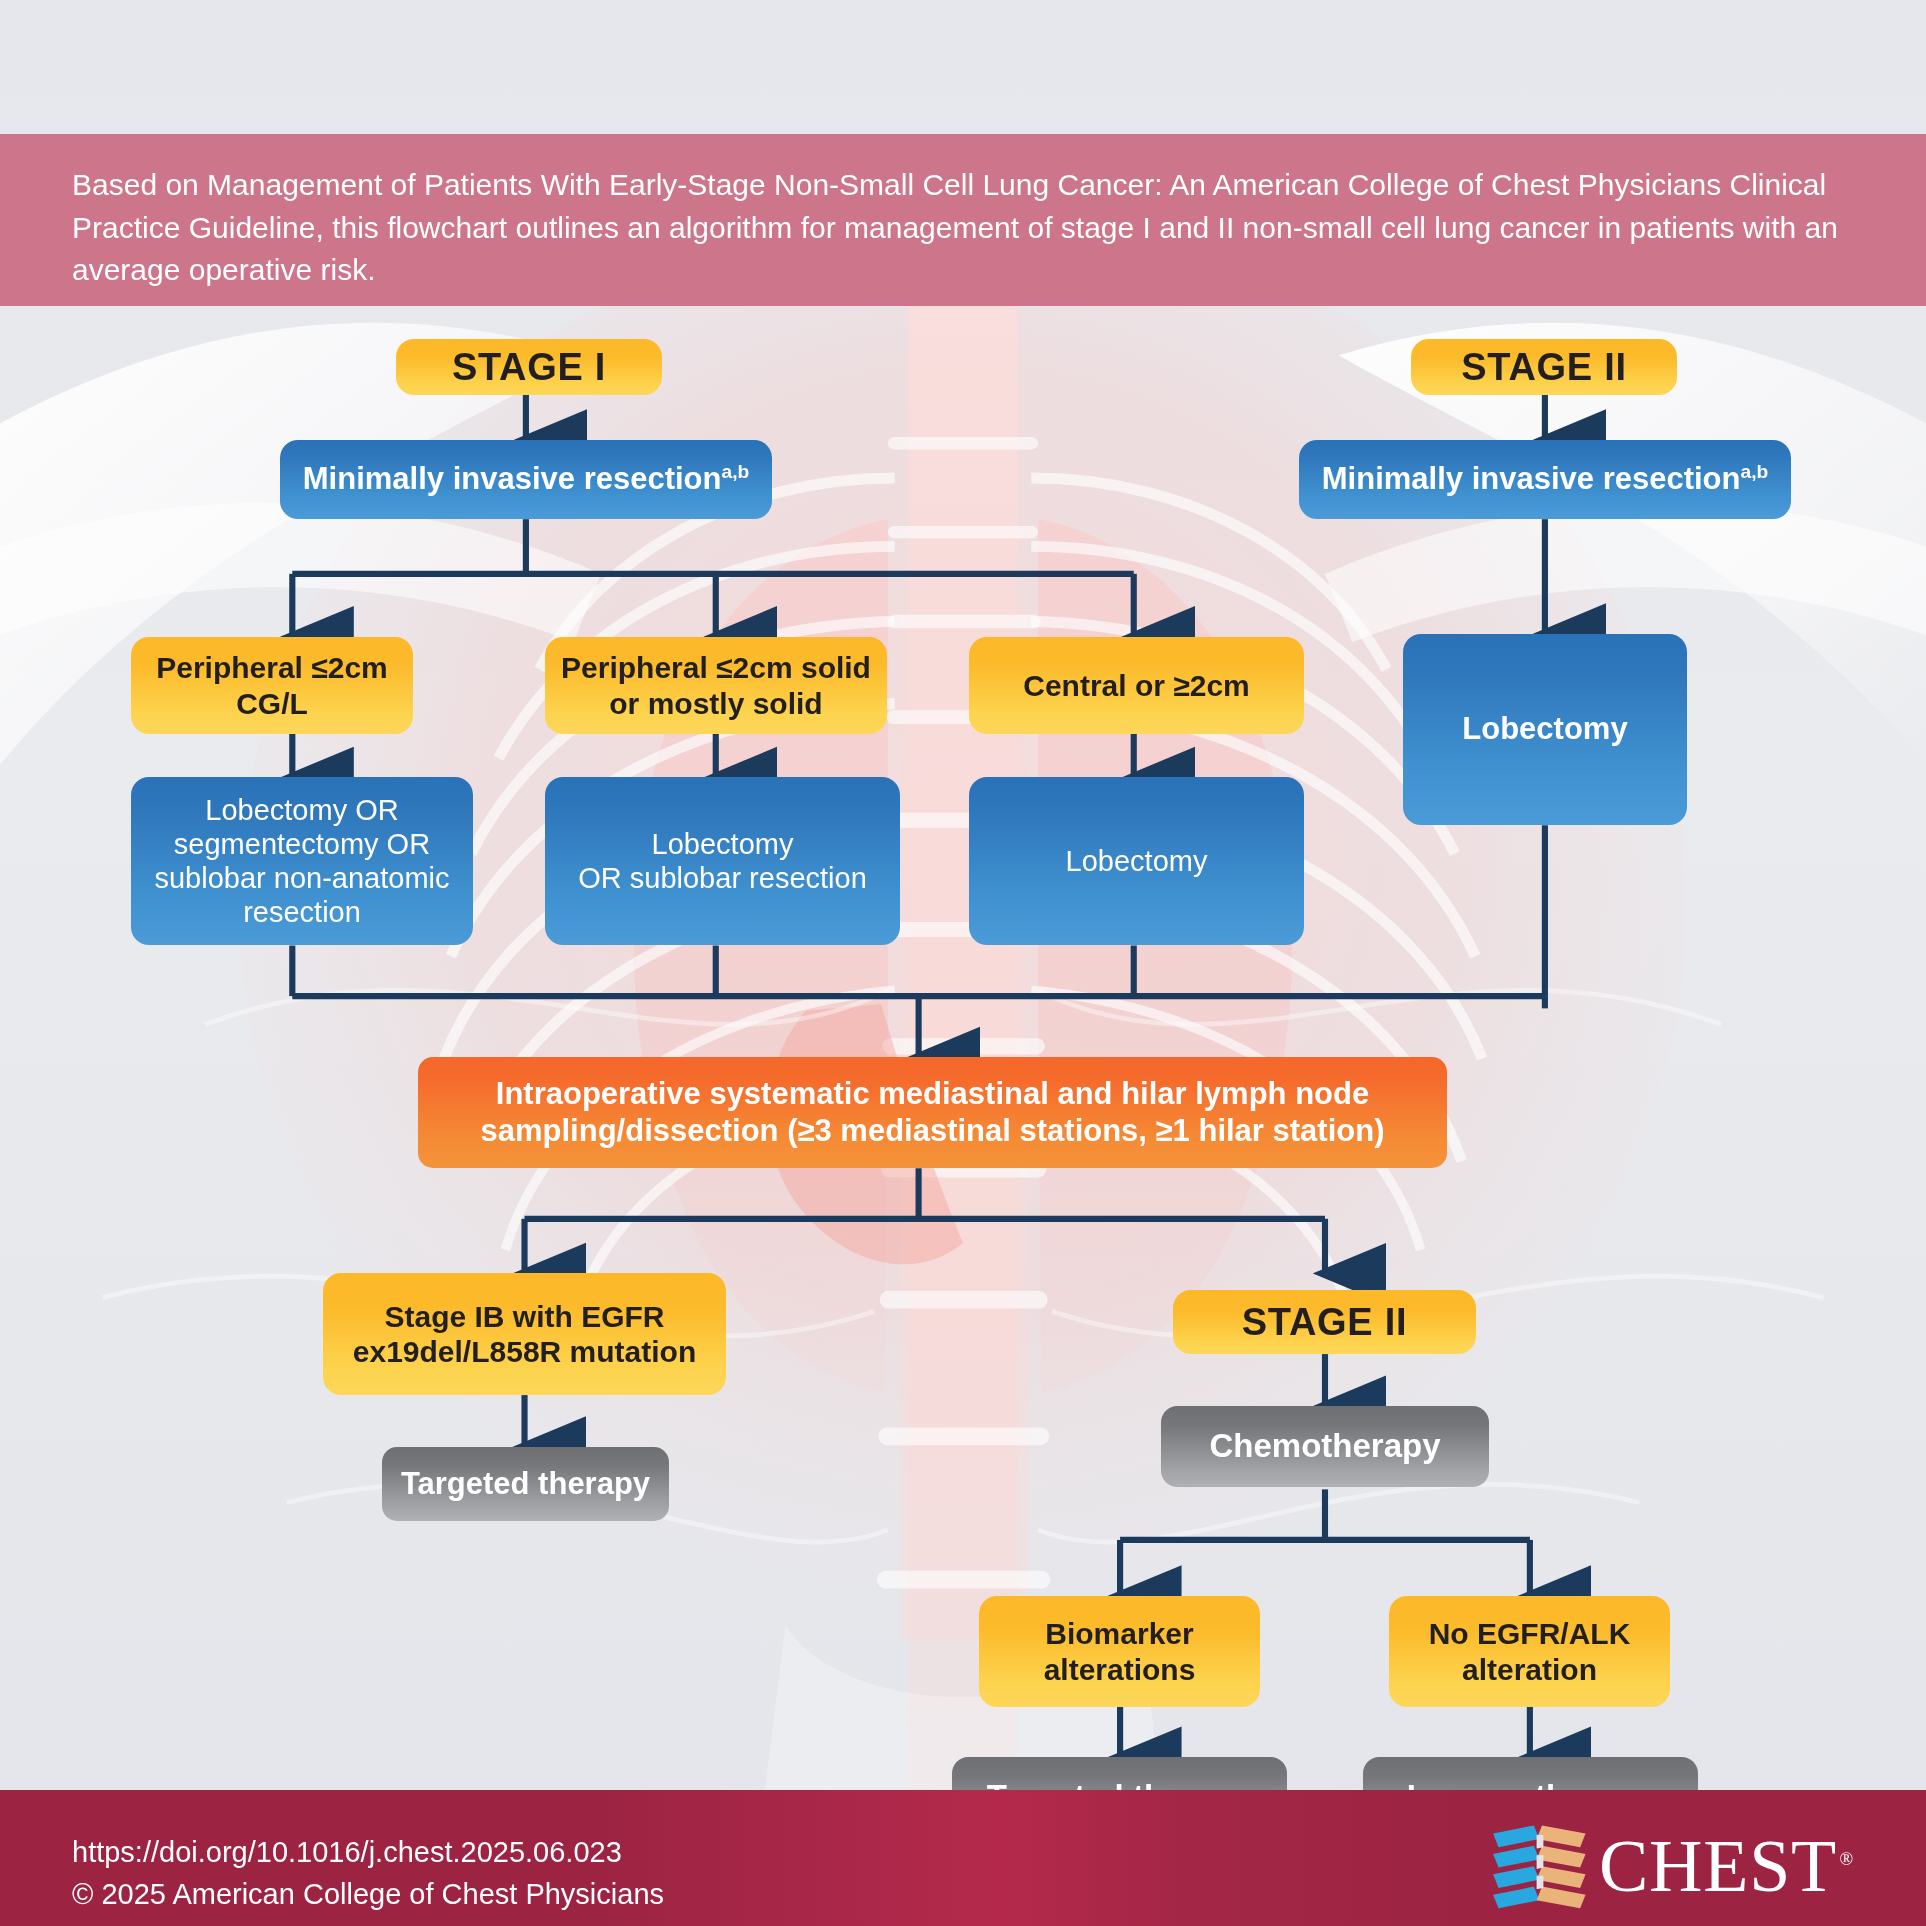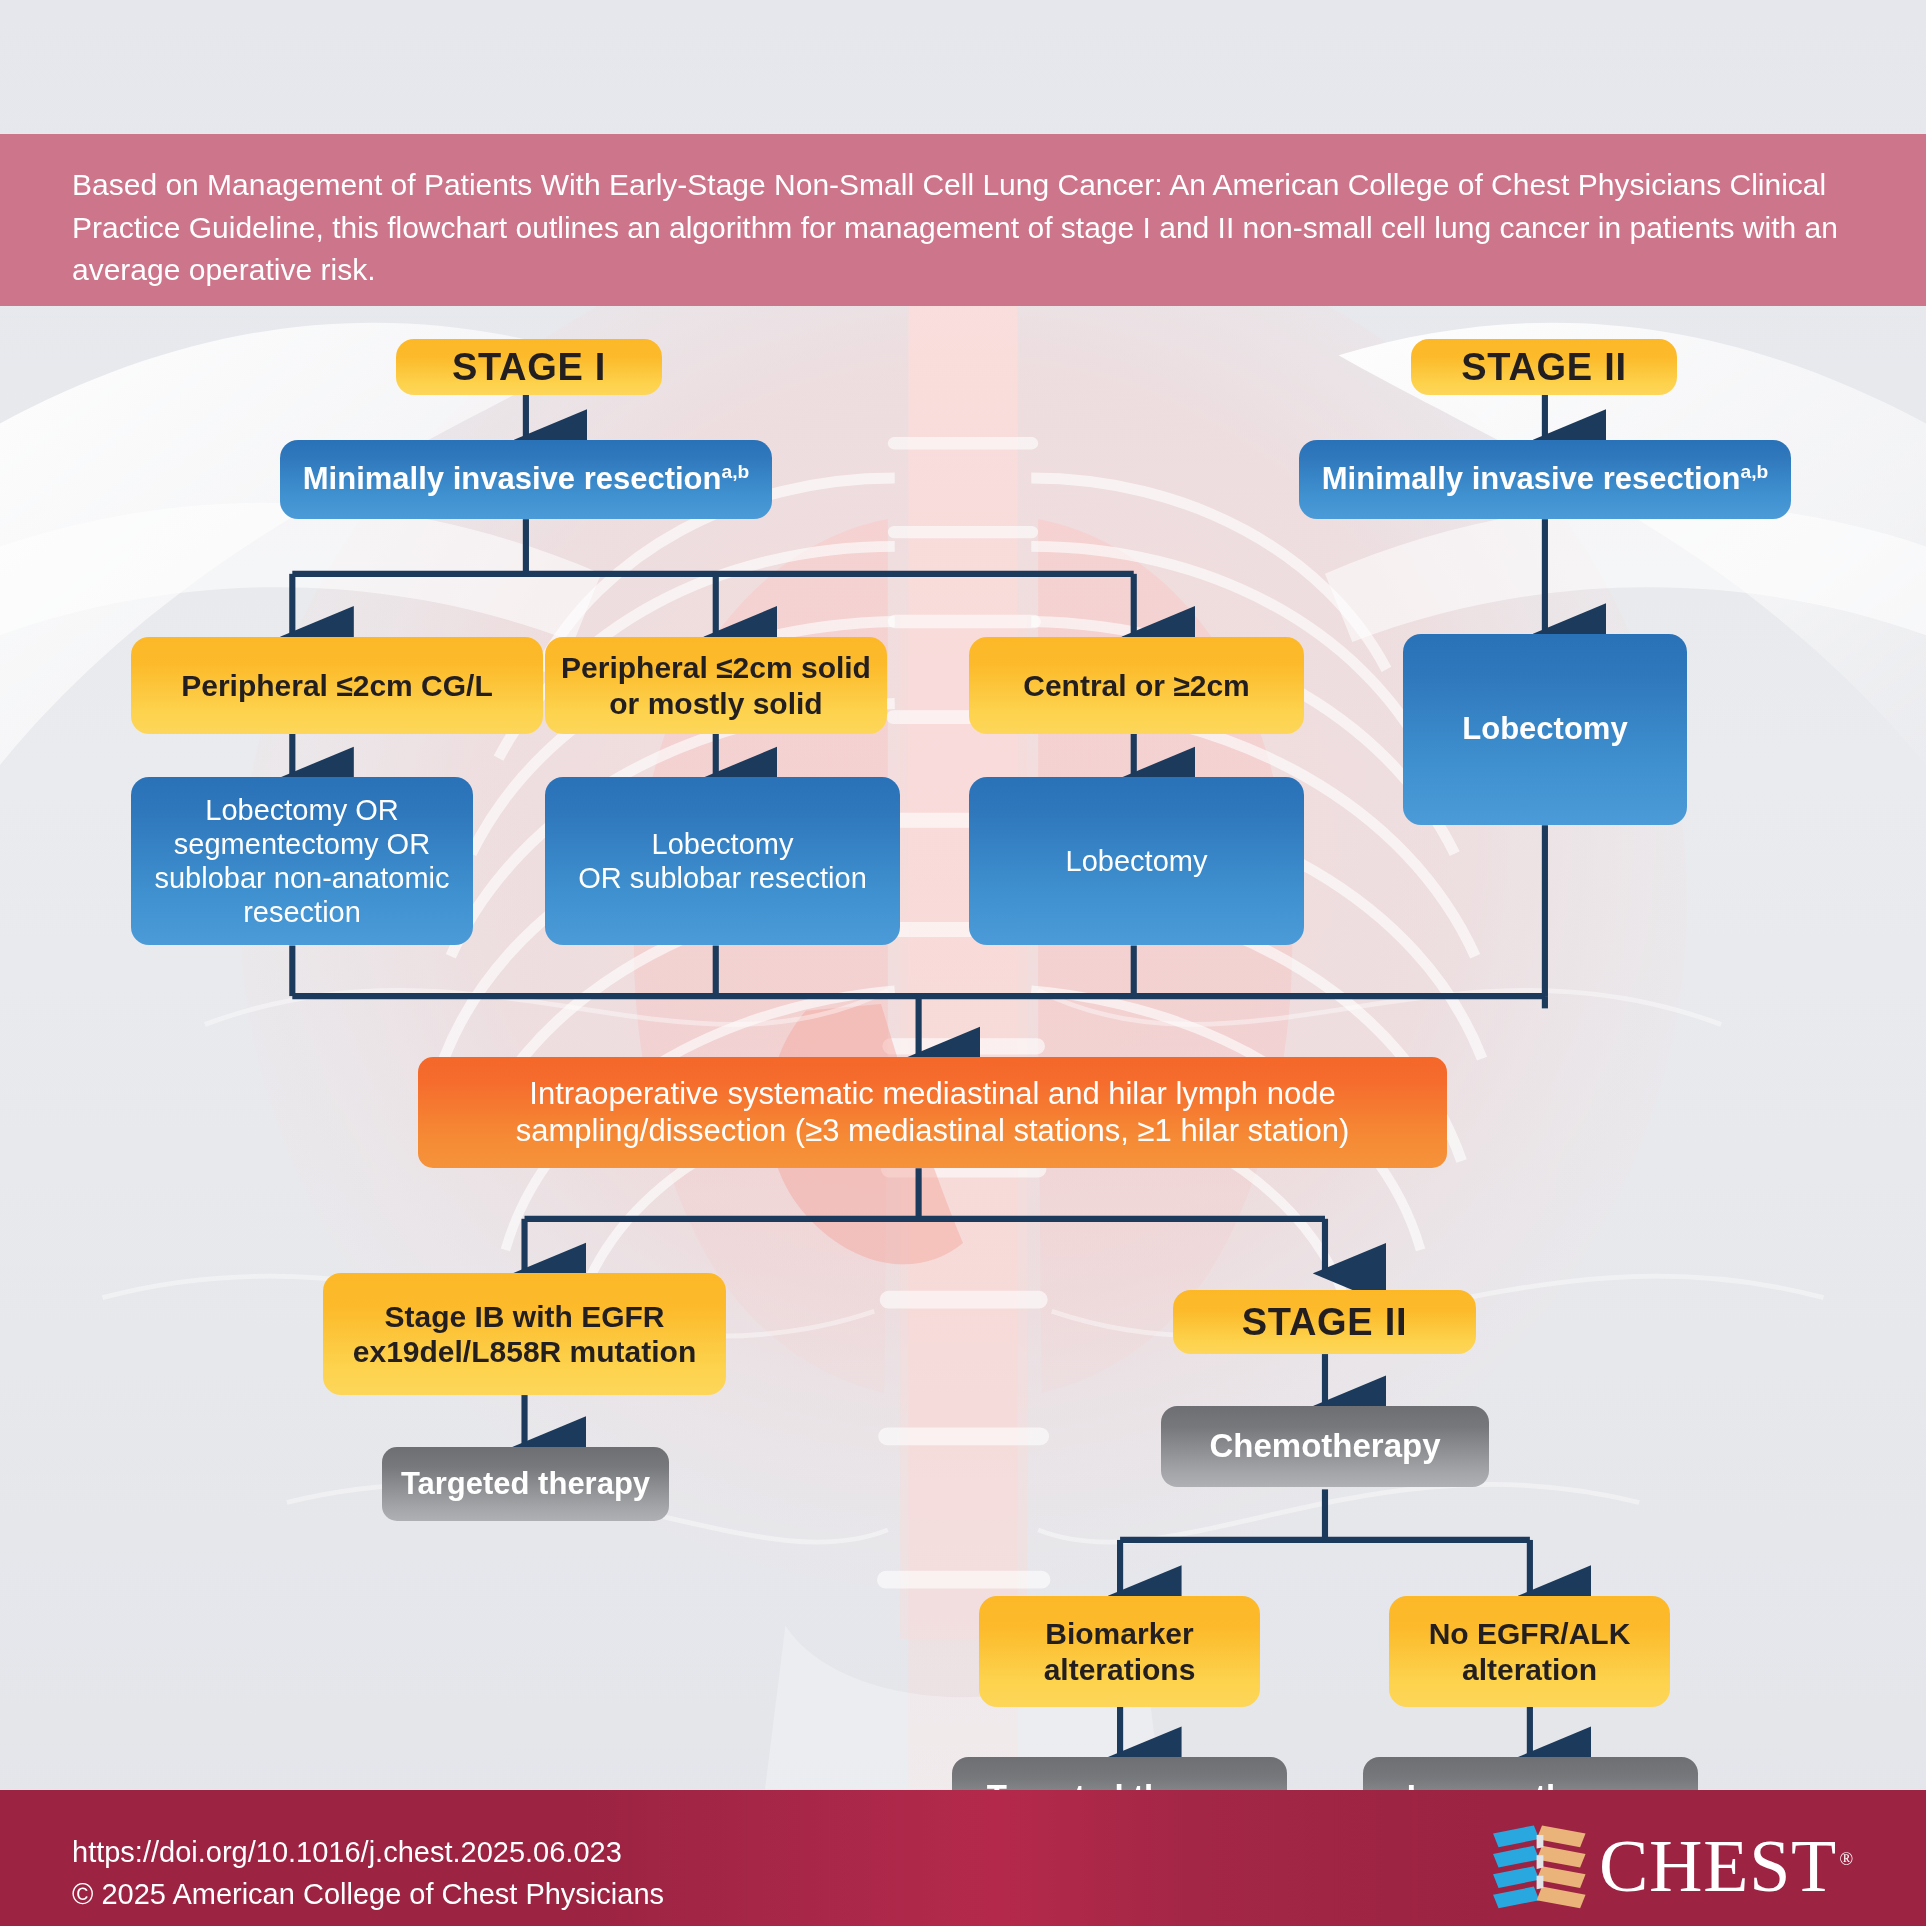--- a/index.html
+++ b/index.html
@@ -128,21 +128,21 @@
   .node.blue {
     background: linear-gradient(180deg,#2a72b8 0%, #2f78bc 22%, #3f90cf 68%, #4b9bd8 100%);
     color: #ffffff;
     font-weight: bold;
   }
   .node.blue.regular { font-weight: normal; }
 
   .node.orange {
     background: linear-gradient(180deg,#f4682a 0%, #f56c2d 22%, #f58a35 72%, #f5933a 100%);
     color: #ffffff;
-    font-weight: normal;
+    font-weight: bold;
   }
 
   .node.gray {
     background: linear-gradient(180deg,#6d6f73 0%, #76787c 26%, #a3a5a9 82%, #aeb0b4 100%);
     color: #ffffff;
     font-weight: bold;
   }
 
   sup { font-size: 0.62em; vertical-align: super; line-height: 0; }
 
@@ -372,21 +372,21 @@
     </div>
 
     <div class="node blue" style="left:280px; top:134px; width:492px; height:79px; font-size:31px;">
       <span><span>Minimally invasive resection</span><sup>a,b</sup></span>
     </div>
 
     <div class="node blue" style="left:1299px; top:134px; width:492px; height:79px; font-size:31px;">
       <span><span>Minimally invasive resection</span><sup>a,b</sup></span>
     </div>
 
-    <div class="node yellow" style="left:131px; top:331px; width:412px; height:97px; font-size:30px;">
+    <div class="node yellow" style="left:131px; top:331px; width:282px; height:97px; font-size:30px;">
       <span>Peripheral ≤2cm CG/L</span>
     </div>
 
     <div class="node yellow" style="left:545px; top:331px; width:342px; height:97px; font-size:30px; white-space:pre-line;">
       <span>Peripheral ≤2cm solid
 or mostly solid</span>
     </div>
 
     <div class="node yellow" style="left:969px; top:331px; width:335px; height:97px; font-size:30px;">
       <span>Central or ≥2cm</span>

